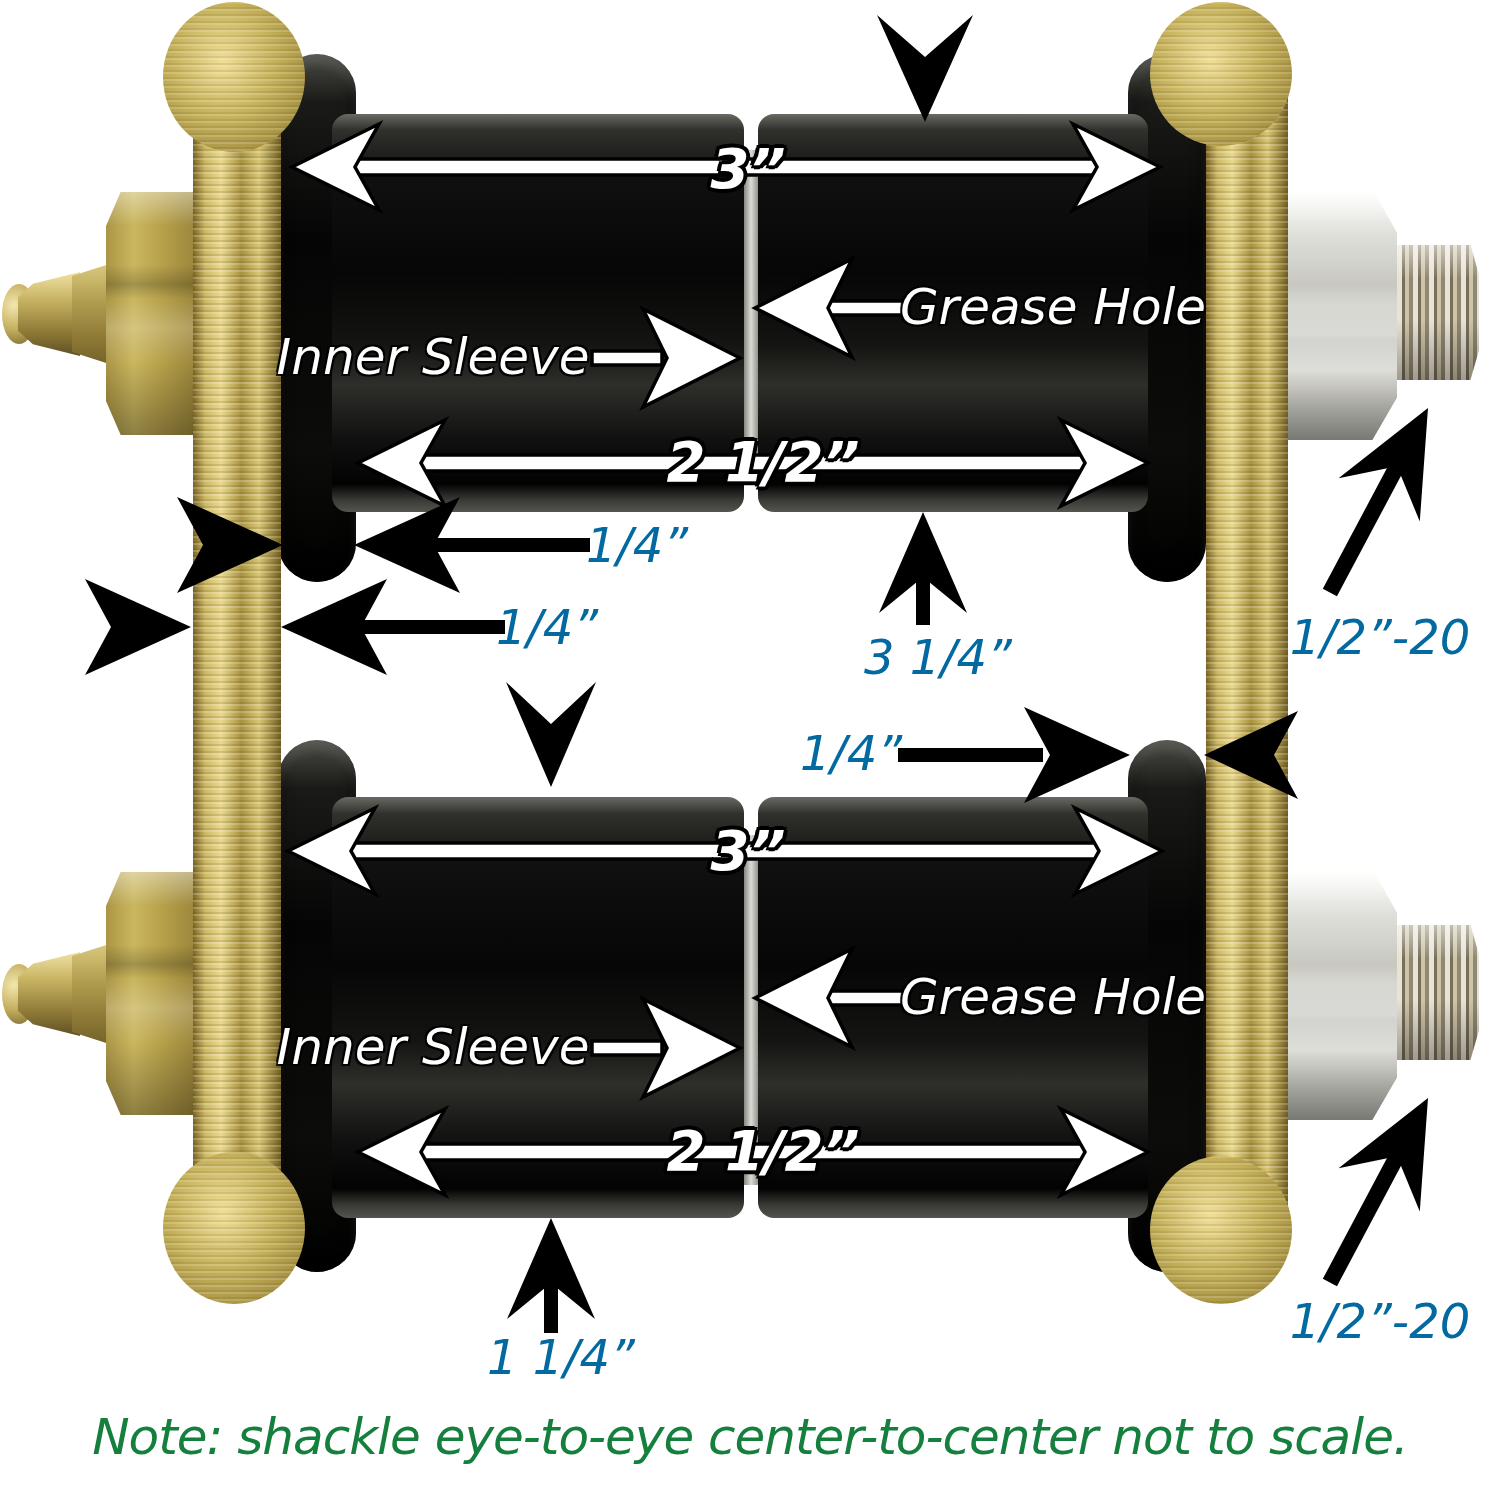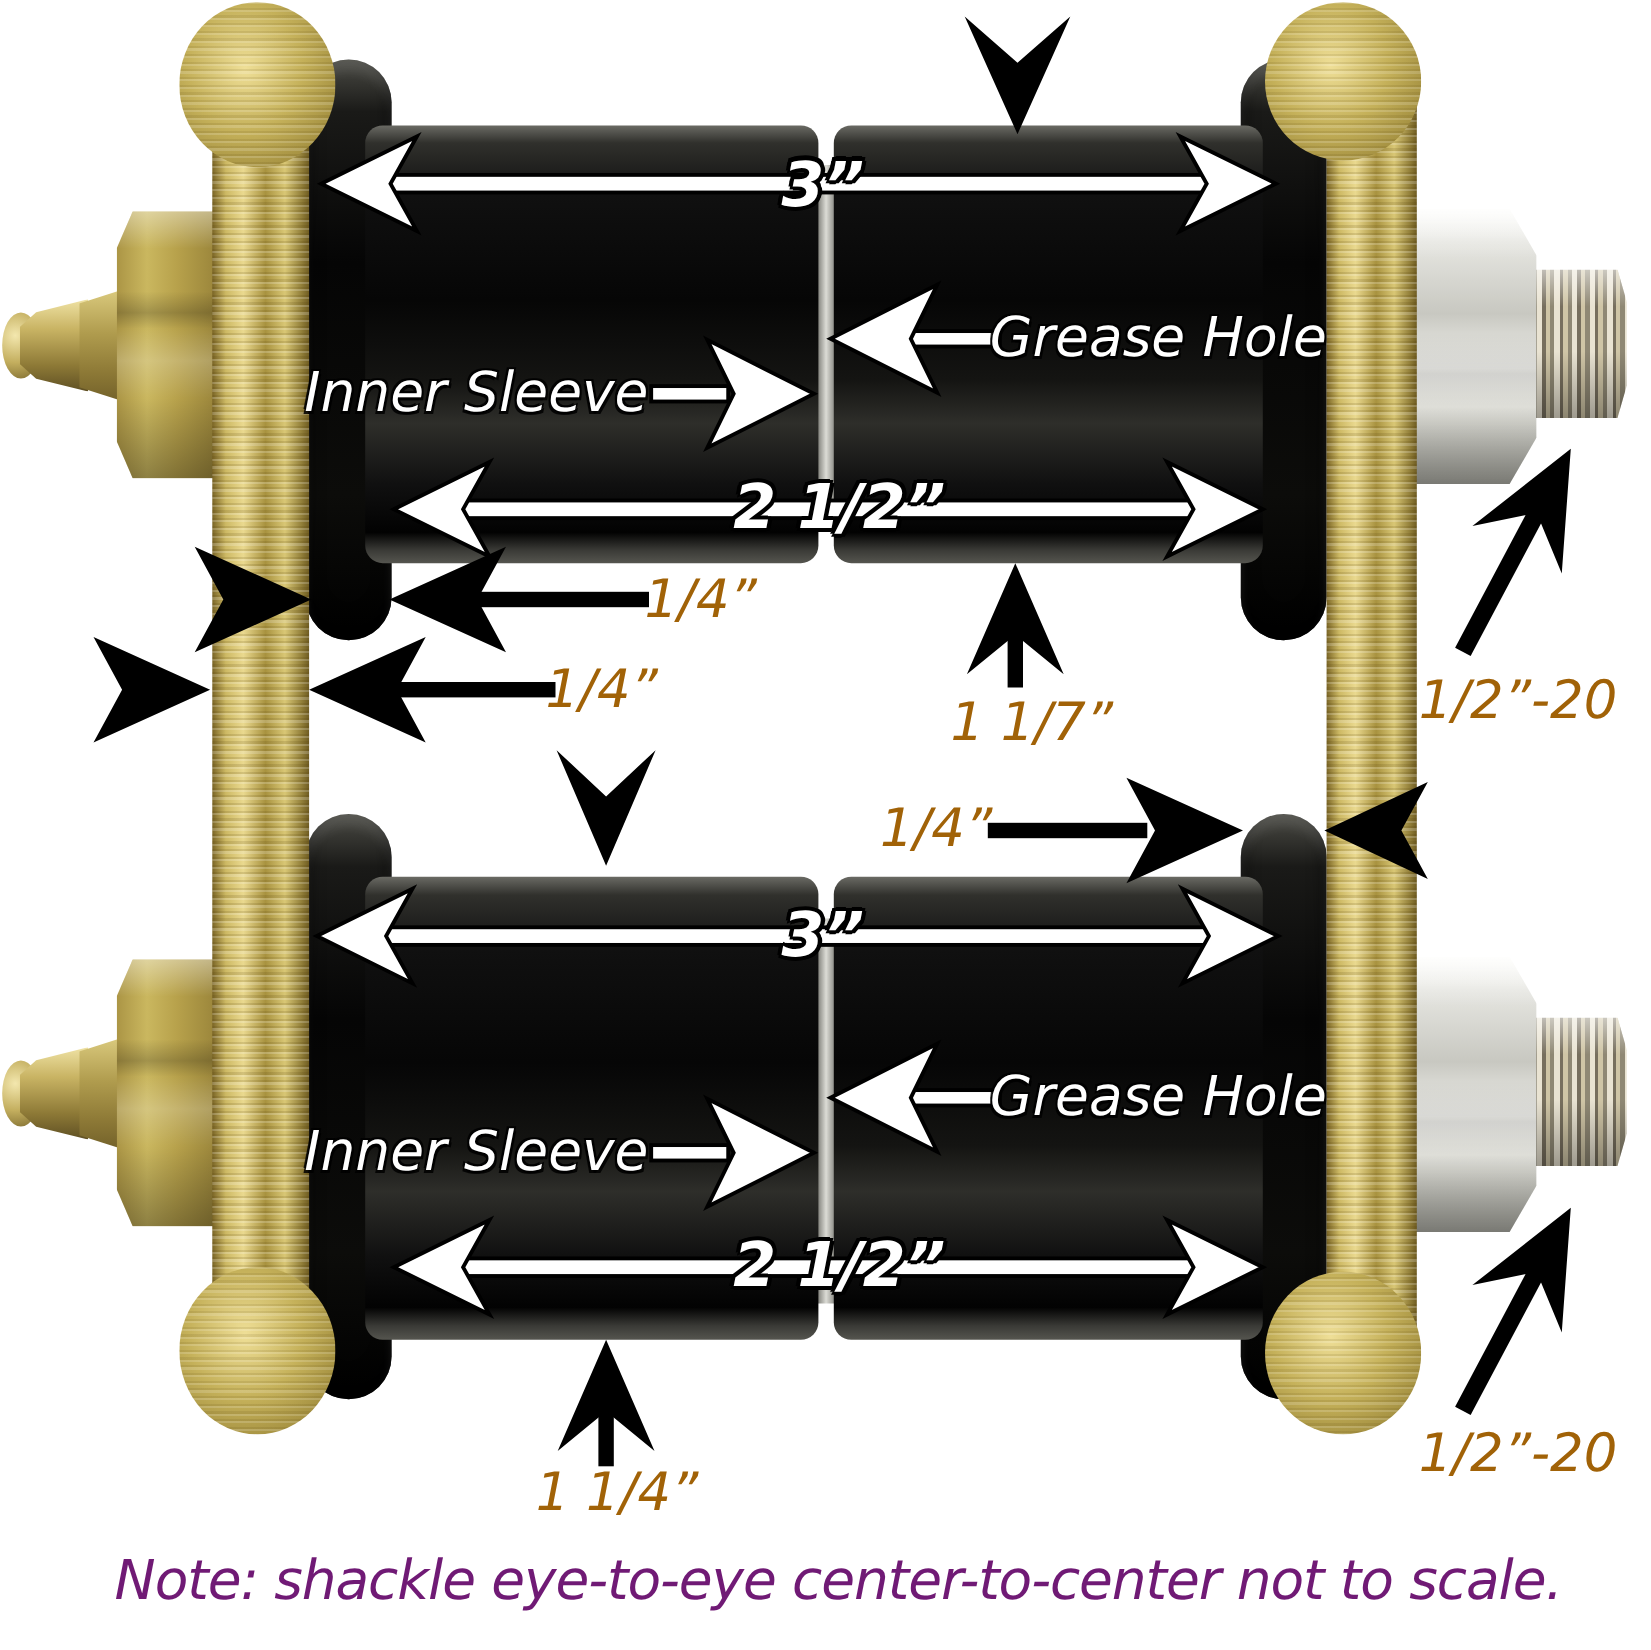--- a/index.html
+++ b/index.html
@@ -85,22 +85,22 @@
       -3px -3px 0 #000, 0 -4px 0 #000, 3px -3px 0 #000,
       -4px 0 0 #000, 4px 0 0 #000,
       -3px 3px 0 #000, 0 4px 0 #000, 3px 3px 0 #000;
   }
   .white-name {
     color:#fff; font-size:50px;
     text-shadow:
       -2px -2px 0 rgba(0,0,0,0.85), 2px -2px 0 rgba(0,0,0,0.85),
       -2px 2px 0 rgba(0,0,0,0.85), 2px 2px 0 rgba(0,0,0,0.85);
   }
-  .black-dim { color:#a16207; font-size:48px; }
-  .note-text { color:#701a75; font-size:50px; letter-spacing:-1px;margin-left:12px; }
+  .black-dim { color:#0369a1; font-size:48px; }
+  .note-text { color:#15803d; font-size:50px; letter-spacing:-1px; }
 </style>
 </head>
 <body>
 
 <div class="canvas">
 
   <div class="part flange" style="left:278px;top:54px;width:78px;height:528px;"></div>
   <div class="part flange" style="left:1128px;top:54px;width:78px;height:528px;"></div>
   <div class="part flange" style="left:278px;top:740px;width:78px;height:532px;"></div>
   <div class="part flange" style="left:1128px;top:740px;width:78px;height:532px;"></div>
@@ -223,21 +223,21 @@
       <rect x="-8" y="64" width="16" height="145"></rect>
     </g>
   </svg>
 
   <div class="lbl white-dim" style="left:748px;top:169px;">3”</div>
   <div class="lbl white-name" style="left:1053px;top:307px;">Grease Hole</div>
   <div class="lbl white-name" style="left:433px;top:357px;">Inner Sleeve</div>
   <div class="lbl white-dim" style="left:763px;top:462px;">2 1/2”</div>
   <div class="lbl black-dim" style="left:637px;top:545px;">1/4”</div>
   <div class="lbl black-dim" style="left:547px;top:627px;">1/4”</div>
-  <div class="lbl black-dim" style="left:938px;top:657px;">1 1/7”</div>
+  <div class="lbl black-dim" style="left:938px;top:657px;">3 1/4”</div>
   <div class="lbl black-dim" style="left:1380px;top:637px;">1/2”-20</div>
   <div class="lbl black-dim" style="left:851px;top:753px;">1/4”</div>
   <div class="lbl white-dim" style="left:748px;top:851px;">3”</div>
   <div class="lbl white-name" style="left:1053px;top:997px;">Grease Hole</div>
   <div class="lbl white-name" style="left:433px;top:1047px;">Inner Sleeve</div>
   <div class="lbl white-dim" style="left:763px;top:1151px;">2 1/2”</div>
   <div class="lbl black-dim" style="left:561px;top:1357px;">1 1/4”</div>
   <div class="lbl black-dim" style="left:1380px;top:1321px;">1/2”-20</div>
   <div class="lbl note-text" style="left:750px;top:1437px;">Note: shackle eye-to-eye center-to-center not to scale.</div>
 

